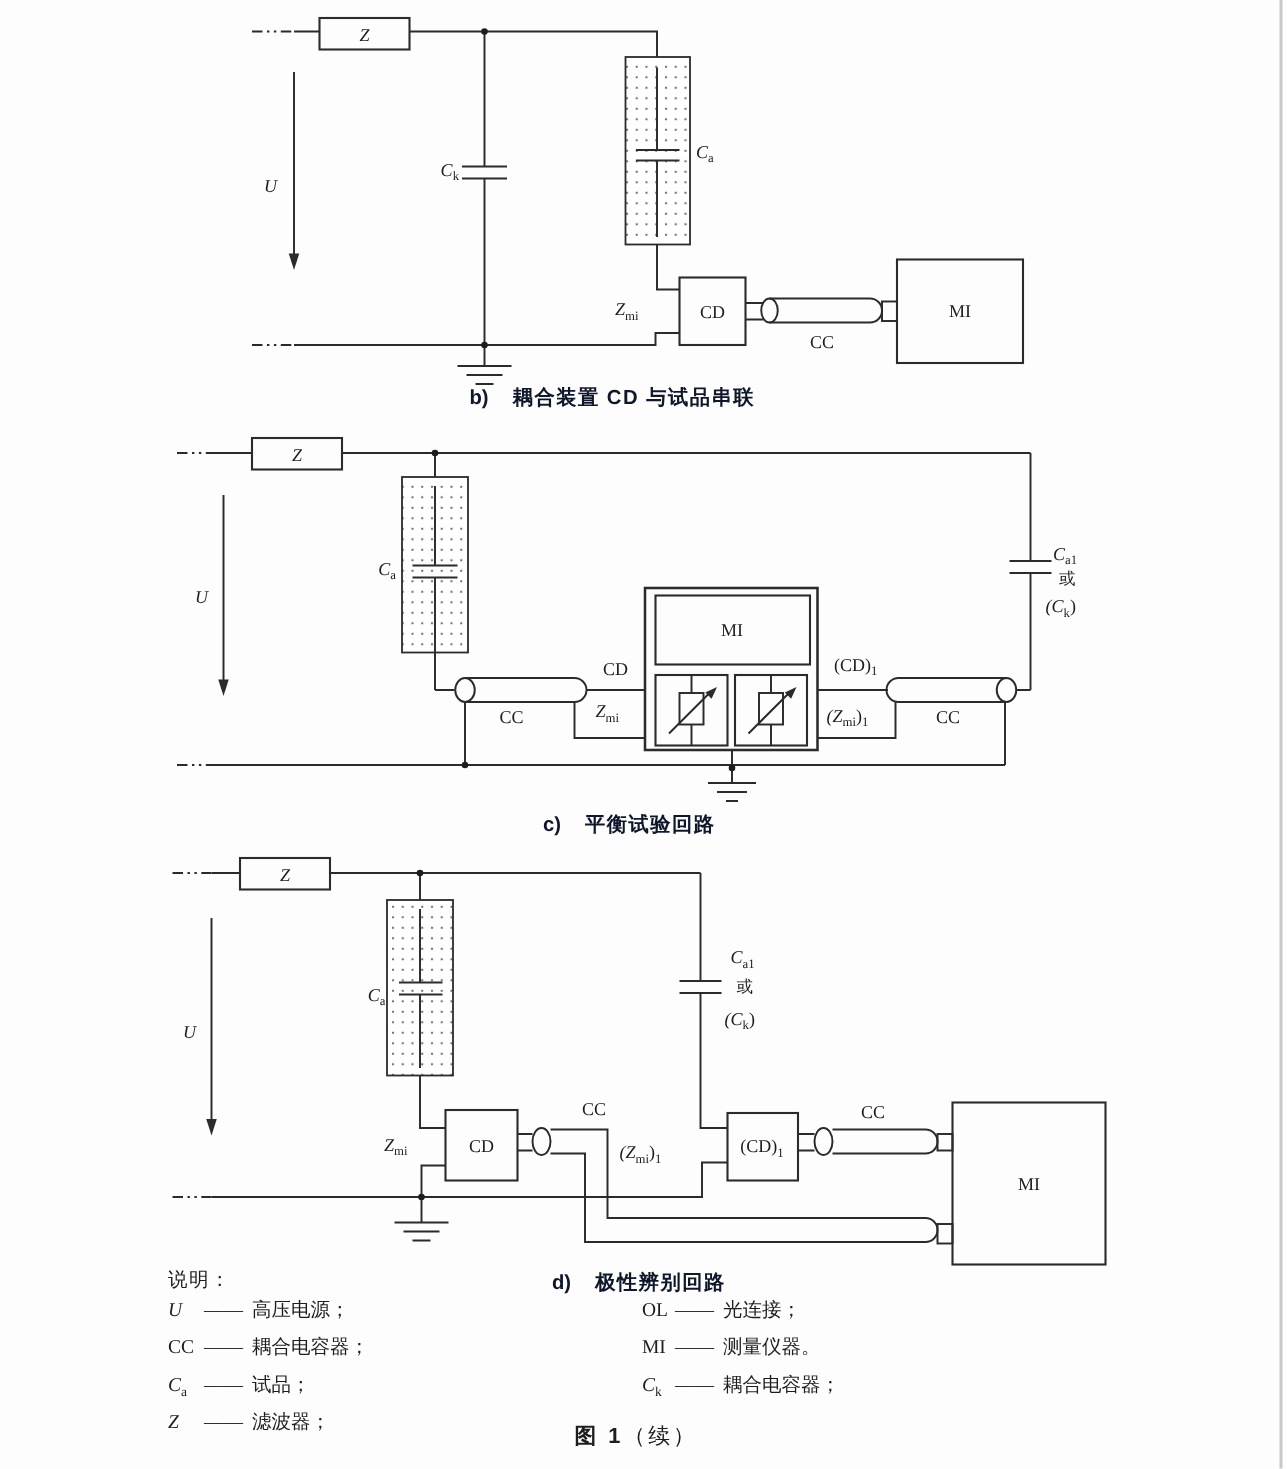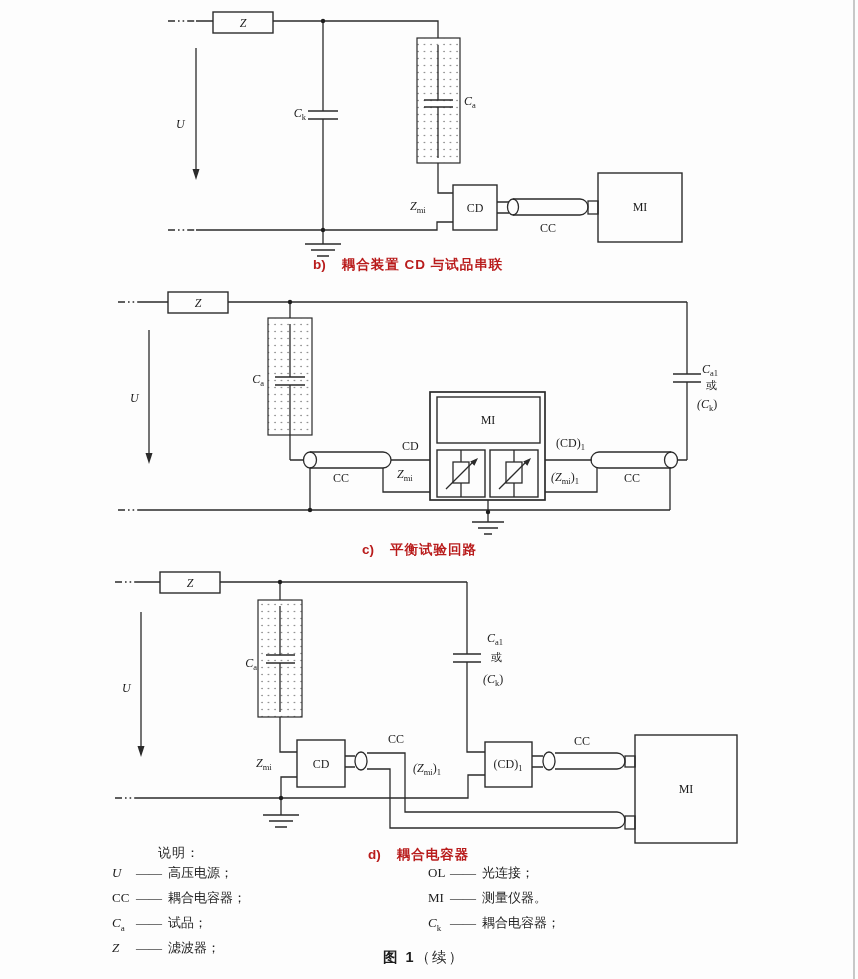--- a/index.html
+++ b/index.html
@@ -16,25 +16,25 @@
   svg .box-thick{fill:none;stroke:#2b2b2b;stroke-width:1.7;}
   svg .spec{stroke:#2b2b2b;stroke-width:1.2;fill:url(#dotfill);}
   svg .dot{fill:#1d1d1d;stroke:none;}
   svg .arrowhead{fill:#2b2b2b;stroke:none;}
   svg text{font-family:"Liberation Serif","DejaVu Serif",serif;font-size:12px;fill:#1d1d1d;}
   svg .it{font-style:italic;}
   svg .sb{font-size:8.5px;}
   svg .cn{font-size:11px;}
   .cap{
     position:absolute;font-family:"Liberation Sans","DejaVu Sans",sans-serif;
-    font-weight:bold;font-size:13.5px;color:#b91c1c;white-space:nowrap;letter-spacing:1px;
+    font-weight:bold;font-size:13.5px;color:#0f172a;white-space:nowrap;letter-spacing:1px;
   }
   .cap .cap-letter{margin-right:16px;letter-spacing:0;}
   .legend{position:absolute;font-size:13px;line-height:19.5px;white-space:nowrap;}
-  .legend-heading{letter-spacing:1px;text-align:center;}
+  .legend-heading{letter-spacing:1px;}
   .lrow .sym{display:inline-block;min-width:24px;}
   .lrow .sym.wide{min-width:22px;}
   .lrow .it{font-style:italic;}
   .lrow sub{font-size:9px;}
   .lrow .dash{margin-right:6px;}
   .figcap{position:absolute;font-size:14.5px;letter-spacing:2px;white-space:nowrap;text-align:center;}
   .figcap .b{font-weight:bold;font-family:"Liberation Sans","DejaVu Sans",sans-serif;}
 </style>
 </head>
 <body>
@@ -178,21 +178,21 @@
   </g>
 </svg>
 
 <div class="cap" style="left:313px;top:256px;">
   <span class="cap-letter">b)</span><span>耦合装置 CD 与试品串联</span>
 </div>
 <div class="cap" style="left:362px;top:541px;">
   <span class="cap-letter">c)</span><span>平衡试验回路</span>
 </div>
 <div class="cap" style="left:368px;top:846px;">
-  <span class="cap-letter">d)</span><span>耦合电容器</span>
+  <span class="cap-letter">d)</span><span>极性辨别回路</span>
 </div>
 
 <div class="legend" style="left:112px;top:843px;">
   <div class="legend-heading">说明：</div>
   <div class="lrow"><span class="sym"><span class="it">U</span><sub></sub></span><span class="dash">——</span><span>高压电源；</span></div>
   <div class="lrow"><span class="sym"><span>CC</span><sub></sub></span><span class="dash">——</span><span>耦合电容器；</span></div>
   <div class="lrow"><span class="sym"><span class="it">C</span><sub>a</sub></span><span class="dash">——</span><span>试品；</span></div>
   <div class="lrow"><span class="sym"><span class="it">Z</span><sub></sub></span><span class="dash">——</span><span>滤波器；</span></div>
 </div>
 

